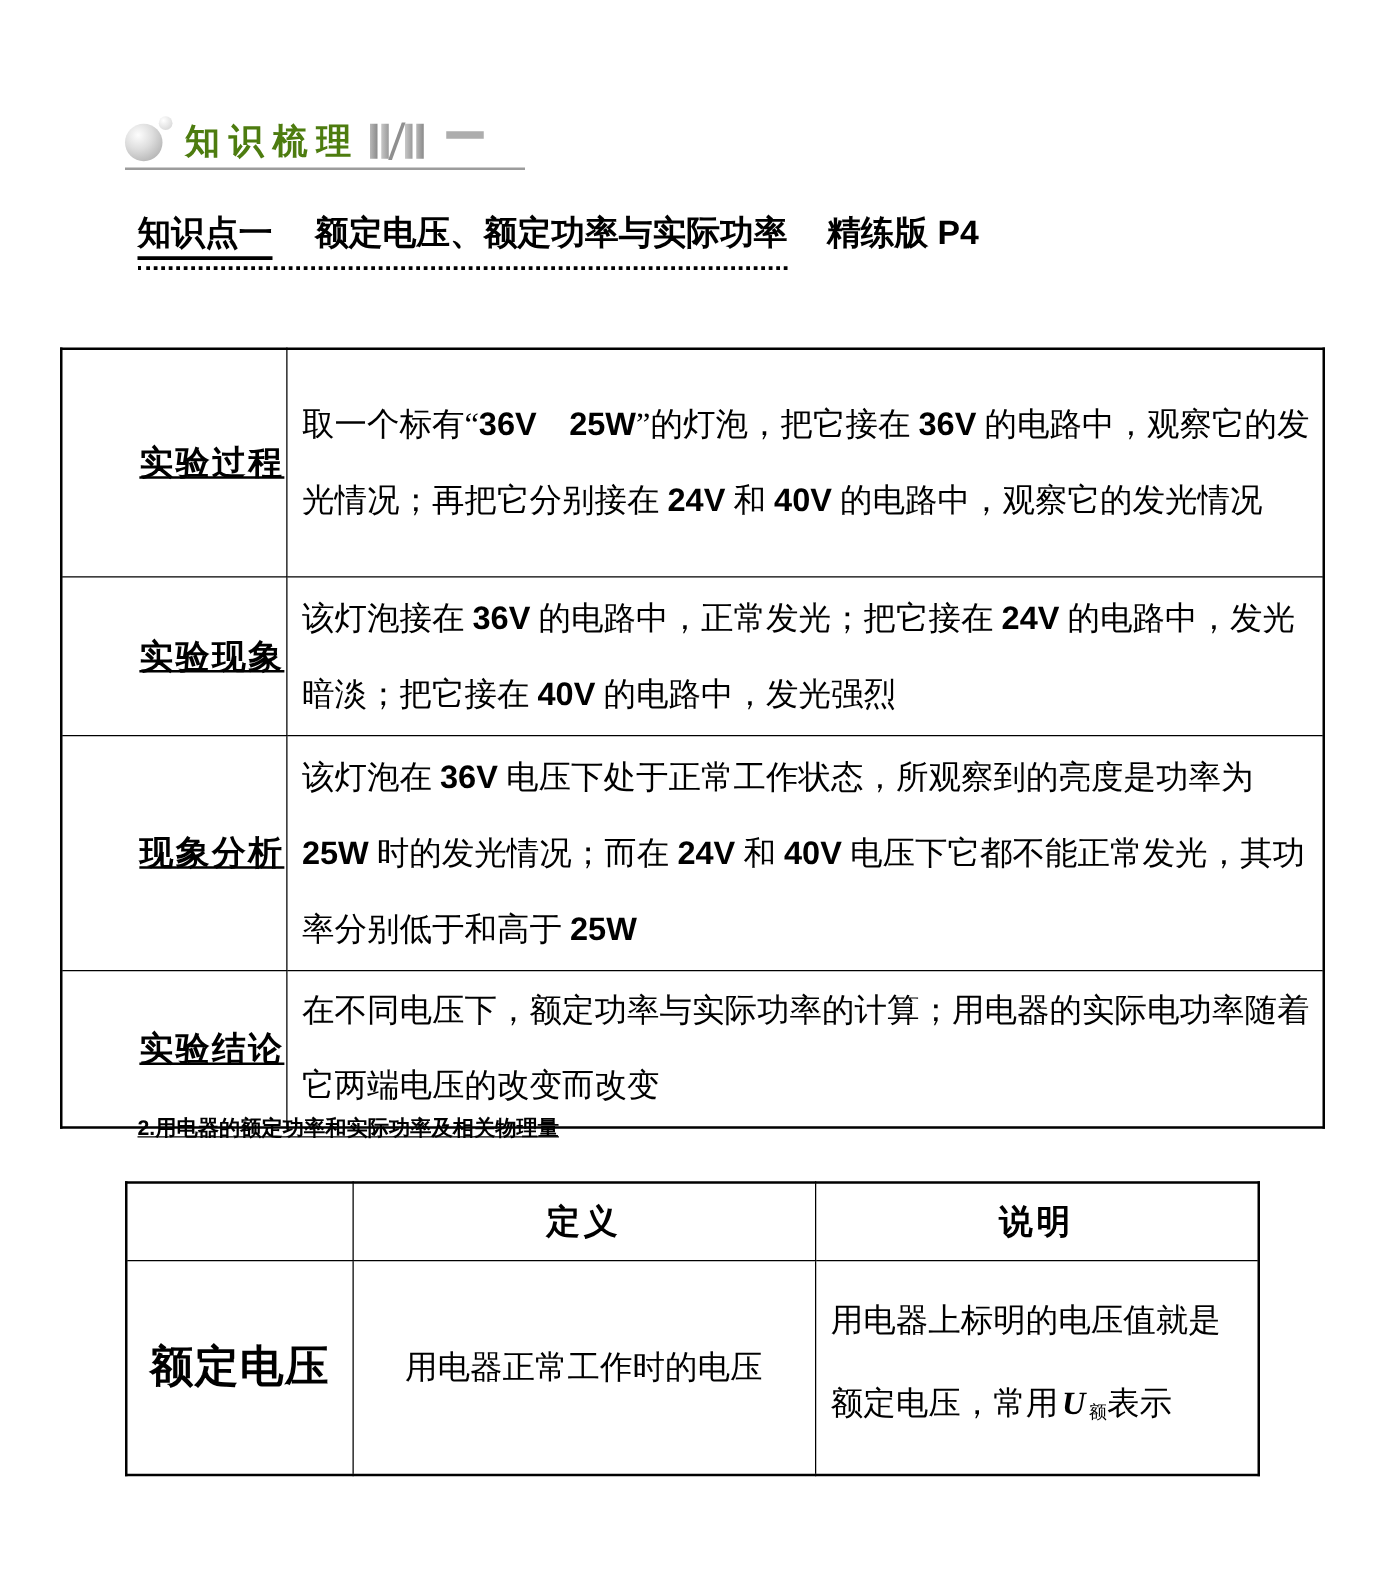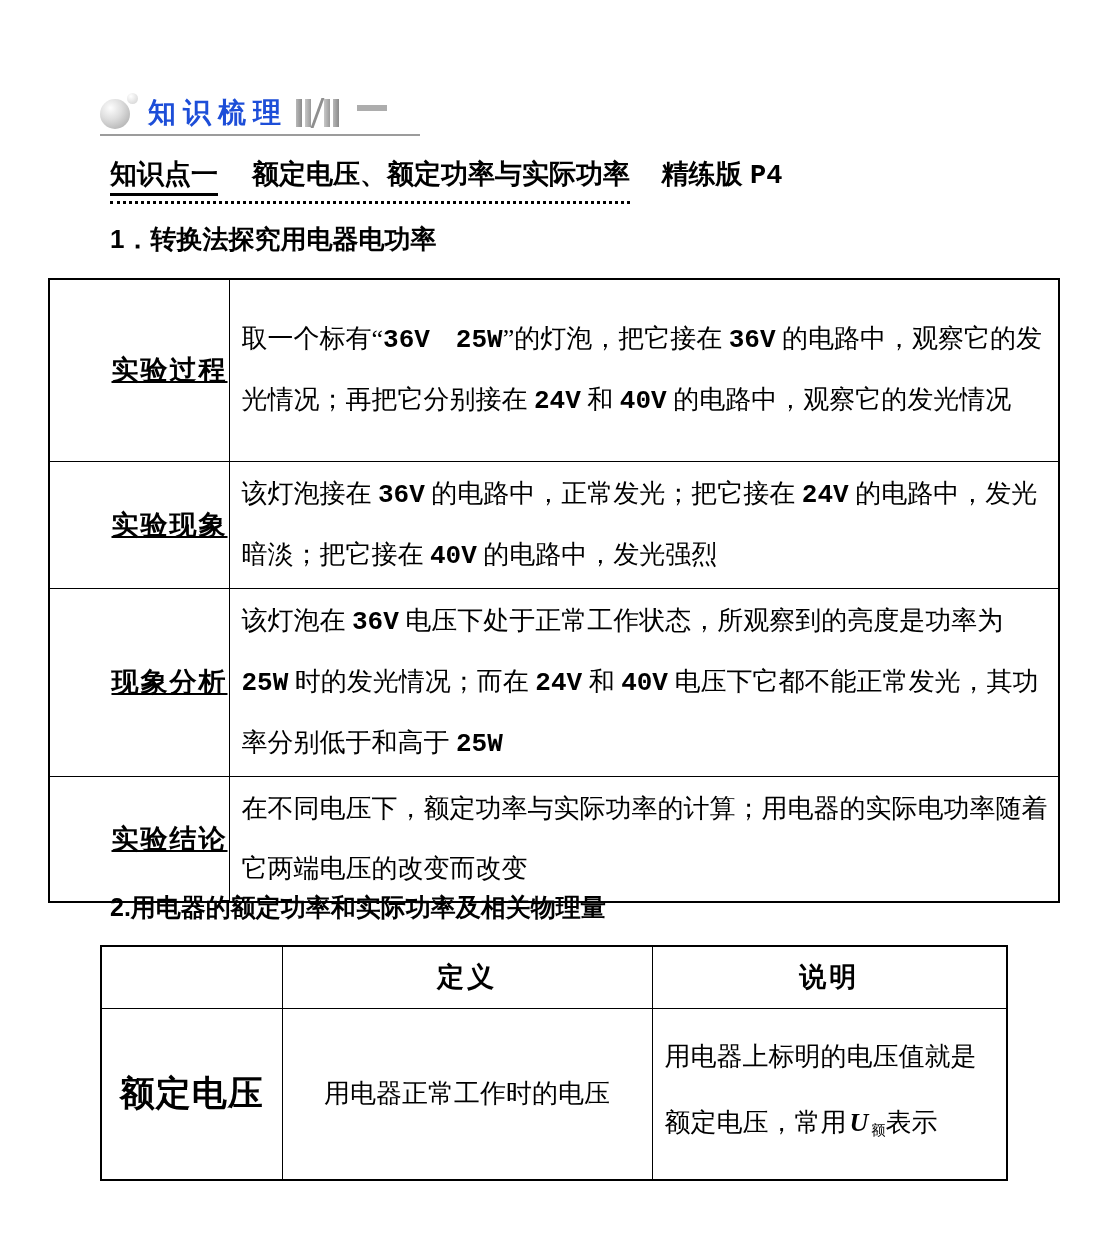--- a/index.html
+++ b/index.html
@@ -30,47 +30,47 @@
     border-radius: 50%;
     background: radial-gradient(circle at 35% 30%, #fdfdfd 0%, #dedede 40%, #a2a2a2 100%);
   }
   .sphere::after {
     content: ""; position: absolute; top: -6px; right: -8px;
     width: 11px; height: 11px; border-radius: 50%;
     background: radial-gradient(circle at 35% 30%, #ffffff 0%, #cfcfcf 100%);
   }
   .banner-label {
     margin-left: 18px; font-family: "Liberation Sans", sans-serif;
-    font-size: 28px; font-weight: 700; color: #1d4ed8; letter-spacing: 7px;
+    font-size: 28px; font-weight: 700; color: #4d7c0f; letter-spacing: 7px;
     white-space: nowrap;
   }
   .bars { display: inline-flex; align-items: center; gap: 3px; margin-left: 8px; height: 28px; }
   .bars .bar { width: 6px; height: 28px; background: linear-gradient(90deg, #b8b8b8, #8a8a8a); }
   .bars .bar.short { height: 28px; background: linear-gradient(90deg, #c7c7c7, #9a9a9a); }
   .bars .slash { width: 3px; height: 30px; background: #8f8f8f; transform: skewX(-20deg); margin: 0 2px; }
   .dash { width: 30px; height: 6px; background: #adadad; margin-left: 18px; transform: translateY(-5px); }
 
   
   .kp-line {
     position: absolute; top: 156px; left: 110px;
     font-family: "Liberation Sans", sans-serif;
     font-size: 27px; font-weight: 700; white-space: nowrap;
   }
-  .kp-underlined { display: inline-block; border-bottom: 3px dotted #000; padding-bottom: 5px; }
+  .kp-underlined { display: inline-block; border-bottom: 3px dotted #000; padding-bottom: 5px; margin-top: 12px; }
   .kp-label { display: inline-block; border-bottom: 3px solid #000; padding-bottom: 1px; margin-right: 34px; }
   .kp-ref { margin-left: 24px; }
 
   
   .sec-heading {
     position: absolute; left: 110px; margin: 0;
     font-family: "Liberation Sans", sans-serif;
     font-size: 26px; font-weight: 700; white-space: nowrap;
   }
   .sec-heading.h1 { top: 222px; }
-  .sec-heading.h2 { top: 891px; font-size: 25px; }
+  .sec-heading.h2 { top: 891px; font-size: 17px; text-decoration: underline; }
 
   
   table { border-collapse: collapse; table-layout: fixed; }
   td, th { border: 1px solid #000; margin-left: 24px; }
 
   
   .exp-table {
     position: absolute; top: 278px; left: 48px; width: 1012px;
     border: 2px solid #000;
   }
@@ -109,21 +109,21 @@
   }
   .def-table .def-cell {
     text-align: center; vertical-align: middle; line-height: 40px; padding: 4px 4px;
   }
   .def-table .note-cell {
     text-align: left; vertical-align: middle; line-height: 66px; padding: 2px 12px;
     height: 172px;
   }
 
   
-  .seg-b   { font-weight: 700; font-family: Liberation Mono, monospace; text-align: center; }
+  .seg-b   { font-weight: 700; font-family: Liberation Sans, sans-serif; text-align: center; }
   .seg-var { font-weight: 700; font-style: italic; font-family: "Liberation Serif", serif; padding: 0 3px; }
   .seg-sub { font-size: 0.55em; vertical-align: -0.25em; }
 </style>
 </head>
 <body>
 
 <div class="page">
 
 
   <div class="banner">
@@ -139,21 +139,20 @@
     <span class="dash"></span>
   </div>
 
   <div class="kp-line">
     <span class="kp-underlined">
       <span class="kp-label">知识点一</span><span class="kp-title">额定电压、额定功率与实际功率</span>
     </span>
     <span class="kp-ref"><span>精练版 </span><span class="seg-b">P4</span></span>
   </div>
 
-  <h2 class="sec-heading h1">1．转换法探究用电器电功率</h2>
 
   <table class="exp-table">
     <tbody>
       <tr class="exp-r1">
         <th>实验过程</th>
         <td><span>取一个标有“</span><span class="seg-b">36V　25W</span><span>”的灯泡，把它接在 </span><span class="seg-b">36V</span><span> 的电路中，观察它的发光情况；再把它分别接在 </span><span class="seg-b">24V</span><span> 和 </span><span class="seg-b">40V</span><span> 的电路中，观察它的发光情况</span></td>
       </tr>
       <tr class="exp-r2">
         <th>实验现象</th>
         <td><span>该灯泡接在 </span><span class="seg-b">36V</span><span> 的电路中，正常发光；把它接在 </span><span class="seg-b">24V</span><span> 的电路中，发光暗淡；把它接在 </span><span class="seg-b">40V</span><span> 的电路中，发光强烈</span></td>

